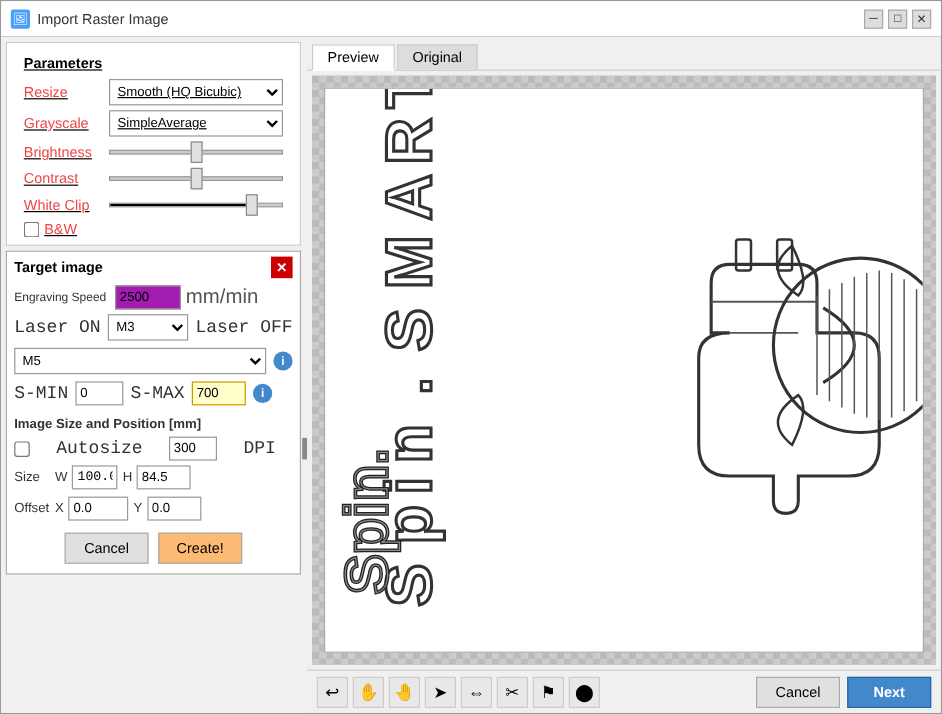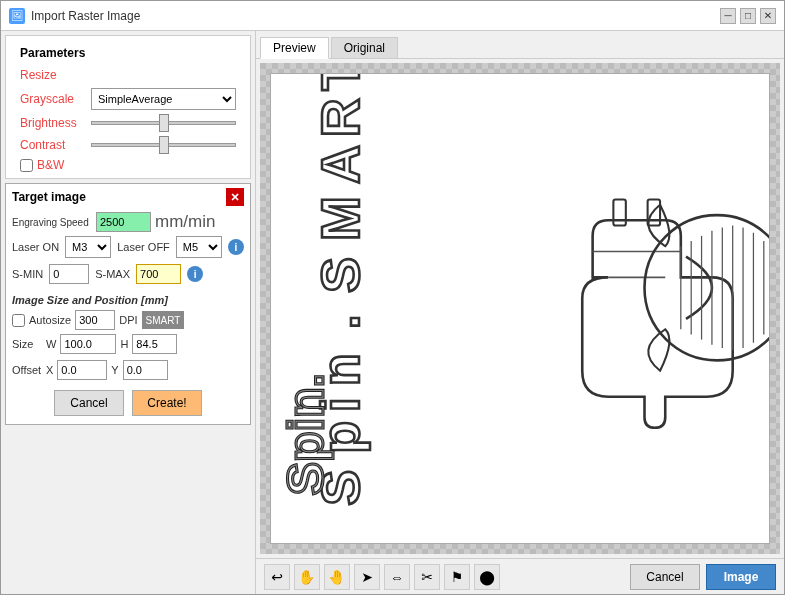--- a/index.html
+++ b/index.html
@@ -202,21 +202,21 @@
 
     .form-label-small {
       font-size: 10px;
       color: #333;
       min-width: 80px;
     }
 
     .text-input {
       height: 20px;
       border: 1px solid #999;
-      background: #86efac;
+      background: #a21caf;
       font-size: 11px;
       padding: 7px 3px;
     }
 
     .text-input-small {
       width: 60px;
       height: 20px;
       border: 1px solid #999;
       background: white;
       font-size: 11px;
@@ -235,22 +235,23 @@
 
     .laser-row {
       display: flex;
       align-items: center;
       padding: 2px 0;
       gap: 6px;
       flex-wrap: wrap;
     }
 
     .laser-label-small {
-      font-size: 11px;
+      font-size: 15px;
       color: #333;
+      font-family: Liberation Mono, monospace;
     }
 
     .info-btn {
       width: 16px;
       height: 16px;
       background: #4488cc;
       border: none;
       color: white;
       font-size: 10px;
       border-radius: 50%;
@@ -269,21 +270,21 @@
     }
 
     .size-label {
       font-size: 11px;
       color: #333;
     }
 
     .checkbox-autosize {
       display: flex;
       align-items: center;
-      gap: 4px;
+      gap: 22px;
       padding: 2px 0;
     }
 
     .exif-btn {
       background: #888;
       color: white;
       border: none;
       font-size: 10px;
       padding: 1px 4px;
       cursor: pointer;
@@ -438,20 +439,21 @@
       font-size: 12px;
       cursor: pointer;
       font-weight: bold;
     }
 
     .section-group {
       border: 1px solid #ccc;
       margin: 4px;
       padding: 4px 6px;
       background: white;
+      text-decoration: underline;
     }
   </style>
 </head>
 <body>
 
 <div class="window">
 
   <div class="title-bar">
     <div class="title-bar-left">
       <div class="title-icon">🖼</div>
@@ -466,20 +468,23 @@
 
   <div class="main-content">
 
     <div class="left-panel">
 
       <div class="section-group">
         <div class="section-header">Parameters</div>
 
         <div class="form-row">
           <span class="form-label">Resize</span>
+          <select class="form-select">
+            <option>Smooth (HQ Bicubic)</option>
+          </select>
         </div>
 
         <div class="form-row">
           <span class="form-label">Grayscale</span>
           <select class="form-select">
             <option>SimpleAverage</option>
           </select>
         </div>
 
         <div class="form-row">
@@ -489,20 +494,26 @@
           </div>
         </div>
 
         <div class="form-row">
           <span class="form-label">Contrast</span>
           <div class="slider-container">
             <input type="range" class="slider" min="0" max="100" value="50" style="">
           </div>
         </div>
 
+        <div class="form-row">
+          <span class="form-label">White Clip</span>
+          <div class="slider-container">
+            <input type="range" class="slider slider-white-clip" min="0" max="100" value="85" style="">
+          </div>
+        </div>
 
         <div class="checkbox-row">
           <input type="checkbox" style="">
           <span class="form-label">B&amp;W</span>
         </div>
       </div>
 
       <div style="margin: 0 4px 4px; border: 1px solid #aaa; background: white; padding: 4px 6px;">
         <div class="target-header">
           <span class="target-title">Target image</span>
@@ -530,34 +541,34 @@
         </div>
 
         <div class="laser-row" style="margin-top:2px;">
           <span class="laser-label-small">S-MIN</span>
           <input type="text" class="text-input-small" style="width: 40px;" value="0">
           <span class="laser-label-small">S-MAX</span>
           <input type="text" class="text-input-small text-input-highlight" style="width: 45px;" value="700">
           <button class="info-btn">i</button>
         </div>
 
-        <div class="sub-section-label" style="margin-top:6px; font-size:11px;font-style:italic;">Image Size and Position [mm]</div>
+        <div class="sub-section-label" style="margin-top:6px; font-size:11px;">Image Size and Position [mm]</div>
 
         <div class="checkbox-autosize">
           <input type="checkbox" style="">
           <span class="laser-label-small">Autosize</span>
           <input type="text" class="text-input-small" style="width: 40px;" value="300">
           <span class="laser-label-small">DPI</span>
           <button class="exif-btn">SMART</button>
         </div>
 
         <div class="size-row">
           <span class="size-label" style="min-width:30px;">Size</span>
           <span class="size-label">W</span>
-          <input type="text" class="text-input-small" style="width: 56px;" value="100.0">
+          <input type="text" class="text-input-small" style="width: 38px; font-family: Liberation Mono, monospace;" value="100.0">
           <span class="size-label">H</span>
           <input type="text" class="text-input-small" style="width: 45px;" value="84.5">
         </div>
 
         <div class="size-row" style="margin-top:2px;">
           <span class="size-label" style="min-width:30px;">Offset</span>
           <span class="size-label">X</span>
           <input type="text" class="text-input-small" style="width: 50px;" value="0.0">
           <span class="size-label">Y</span>
           <input type="text" class="text-input-small" style="width: 45px;" value="0.0">
@@ -667,18 +678,18 @@
           <div class="tool-icon">✋</div>
           <div class="tool-icon">🤚</div>
           <div class="tool-icon">➤</div>
           <div class="tool-icon">⇔</div>
           <div class="tool-icon">✂</div>
           <div class="tool-icon">⚑</div>
           <div class="tool-icon">⬤</div>
         </div>
         <div class="bottom-buttons">
           <button class="btn-bottom-cancel">Cancel</button>
-          <button class="btn-bottom-next">Image</button>
+          <button class="btn-bottom-next">Next</button>
         </div>
       </div>
     </div>
   </div>
 </div>
 
 </body></html>

